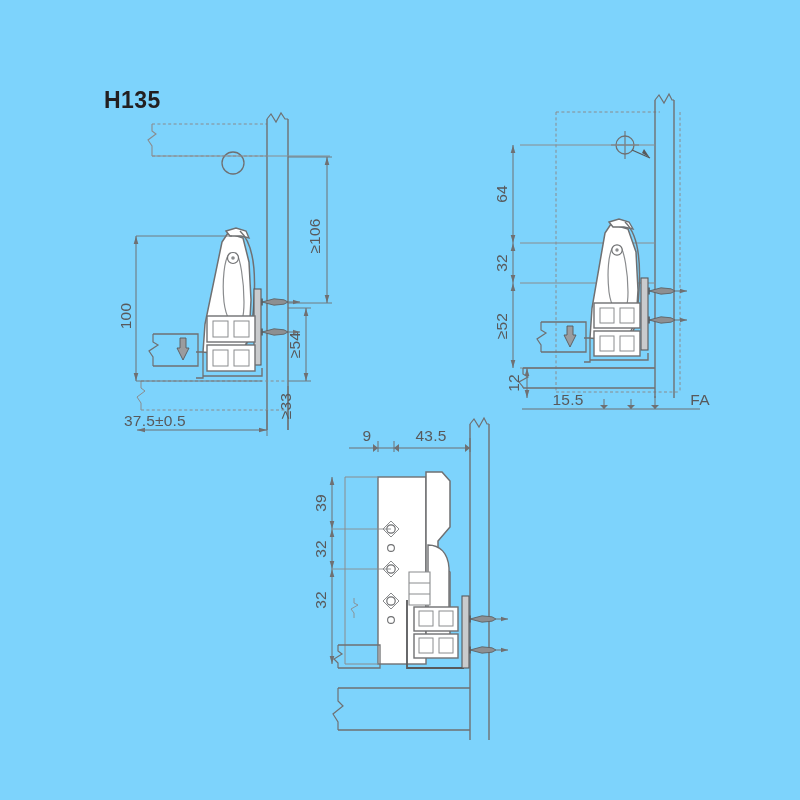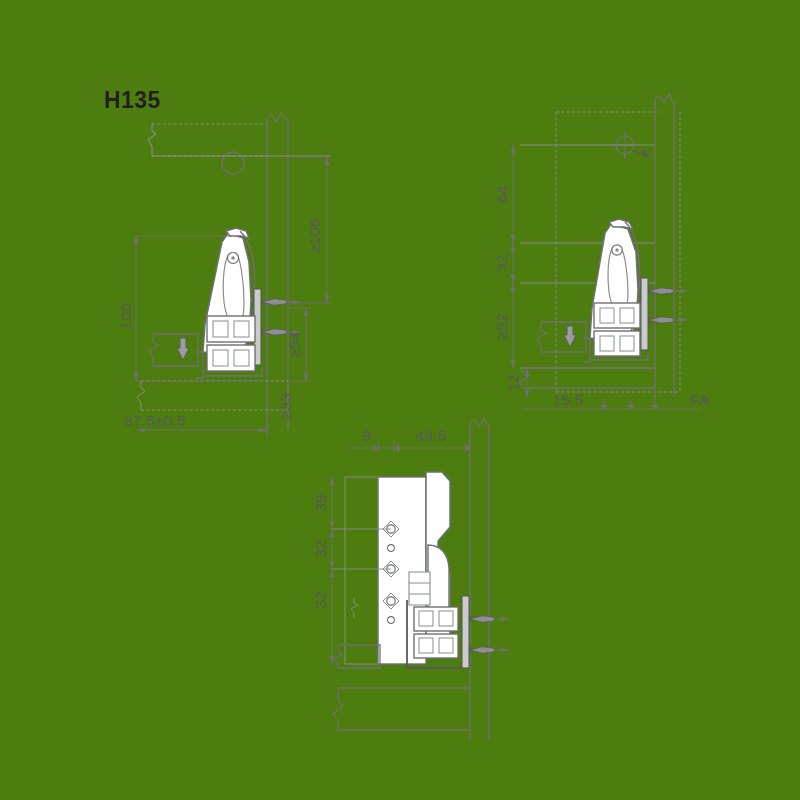--- a/index.html
+++ b/index.html
@@ -13,21 +13,21 @@
     height: 800px;
     position: relative;
     font-family: "Liberation Sans", sans-serif;
     overflow: hidden;
   }
   #sheet {
     position: absolute;
     left: 0; top: 0;
     width: 800px;
     height: 800px;
-    background: #4d7c0f;
+    background: #7dd3fc;
   }
   #drawing-svg {
     position: absolute;
     left: 0; top: 0;
     width: 800px;
     height: 800px;
     display: block;
   }
   .dim-text {
     font-family: "Liberation Sans", sans-serif;

